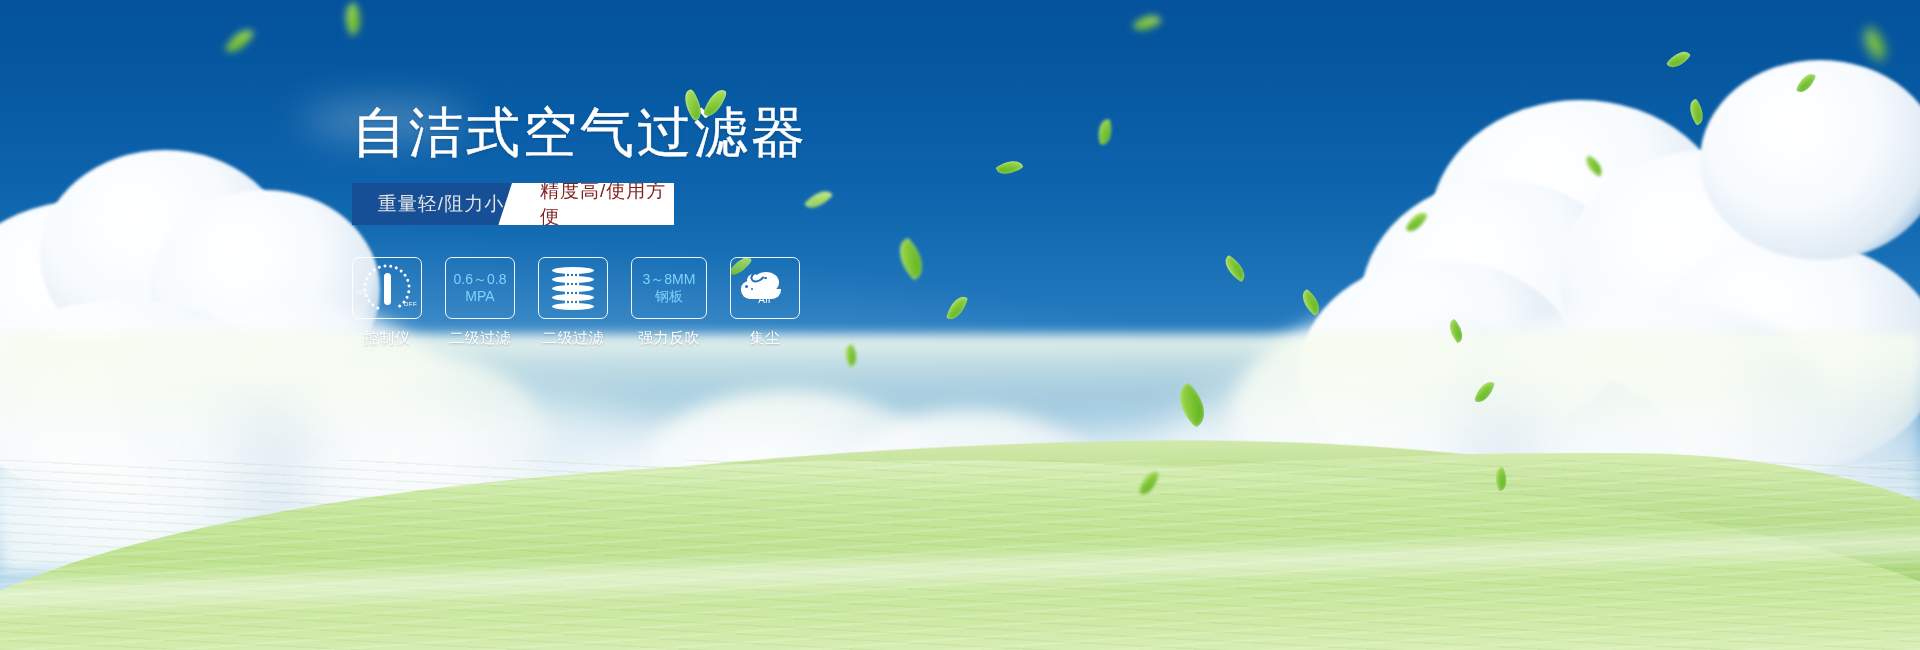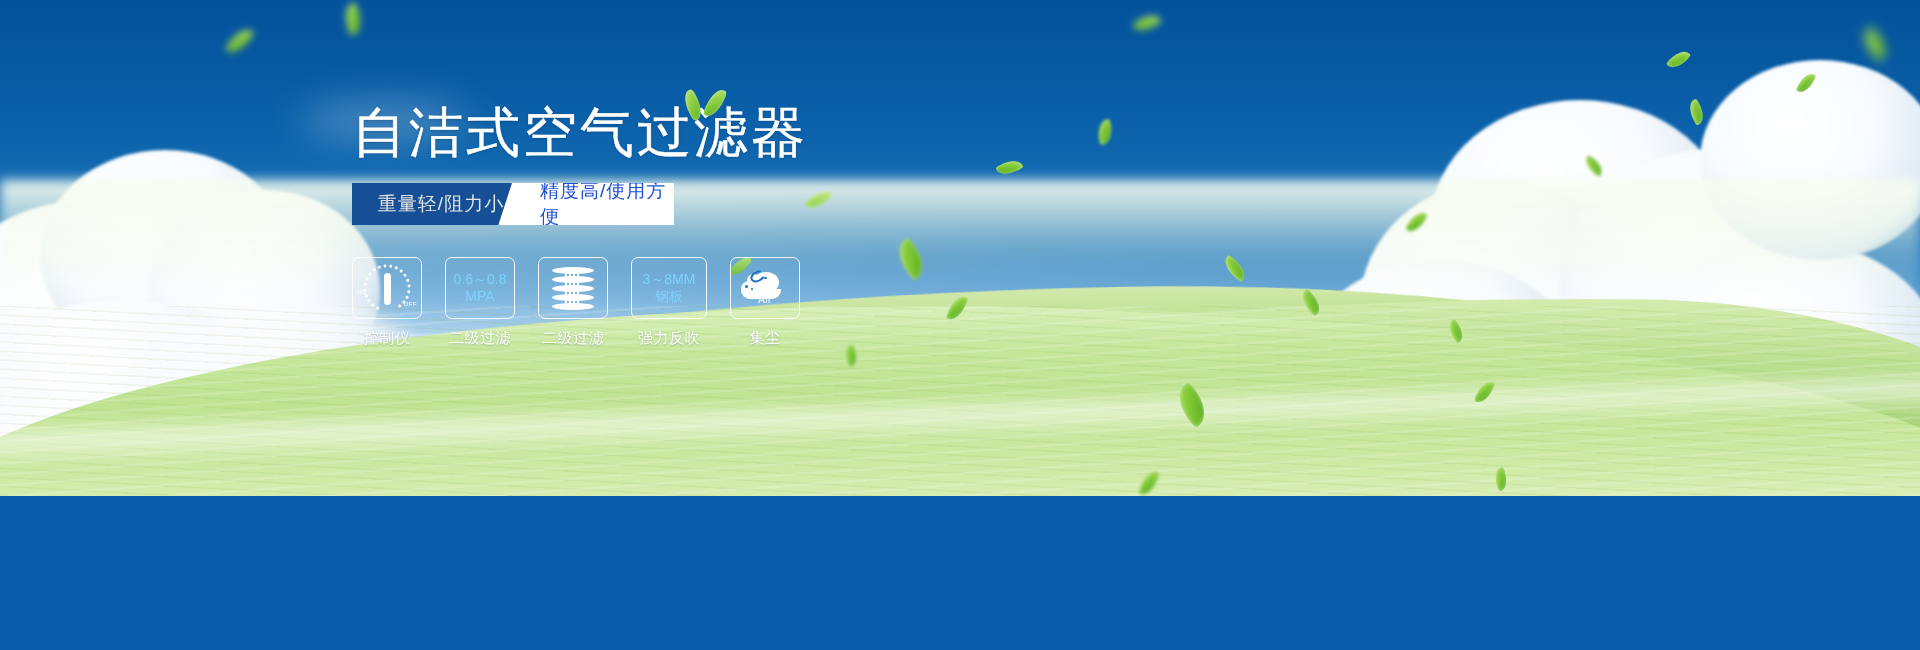--- a/index.html
+++ b/index.html
@@ -4,21 +4,21 @@
 <style>
   * { margin:0; padding:0; box-sizing:border-box; }
   html,body { width:1920px; height:650px; overflow:hidden; }
   body {
     font-family:"Liberation Sans","DejaVu Sans",sans-serif;
     background:#0a5bab;
   }
 
   #banner {
     position:relative;
-    width:1920px; height:496px;
+    width:1920px; height:650px;
     overflow:hidden;
   }
 
   
   .sky {
     position:absolute; inset:0;
     background:
       radial-gradient(130% 90% at 12% 78%, rgba(150,200,235,0.55) 0%, rgba(150,200,235,0) 48%),
       linear-gradient(180deg,
         #04529c 0%,
@@ -155,21 +155,21 @@
     width:36px; height:42px;
     background:#ffffff;
     transform:skewX(-18deg);
     transform-origin:top left;
   }
   .badge-right {
     position:relative;
     background:#ffffff;
     flex:1; height:42px;
     display:flex; align-items:center; justify-content:center;
-    color:#1d4ed8;
+    color:#7f1d1d;
     font-size:19px;
     letter-spacing:1px;
     padding-left:10px;
   }
 
   
   .features {
     display:flex;
     margin-top:32px;
     gap:23px;

